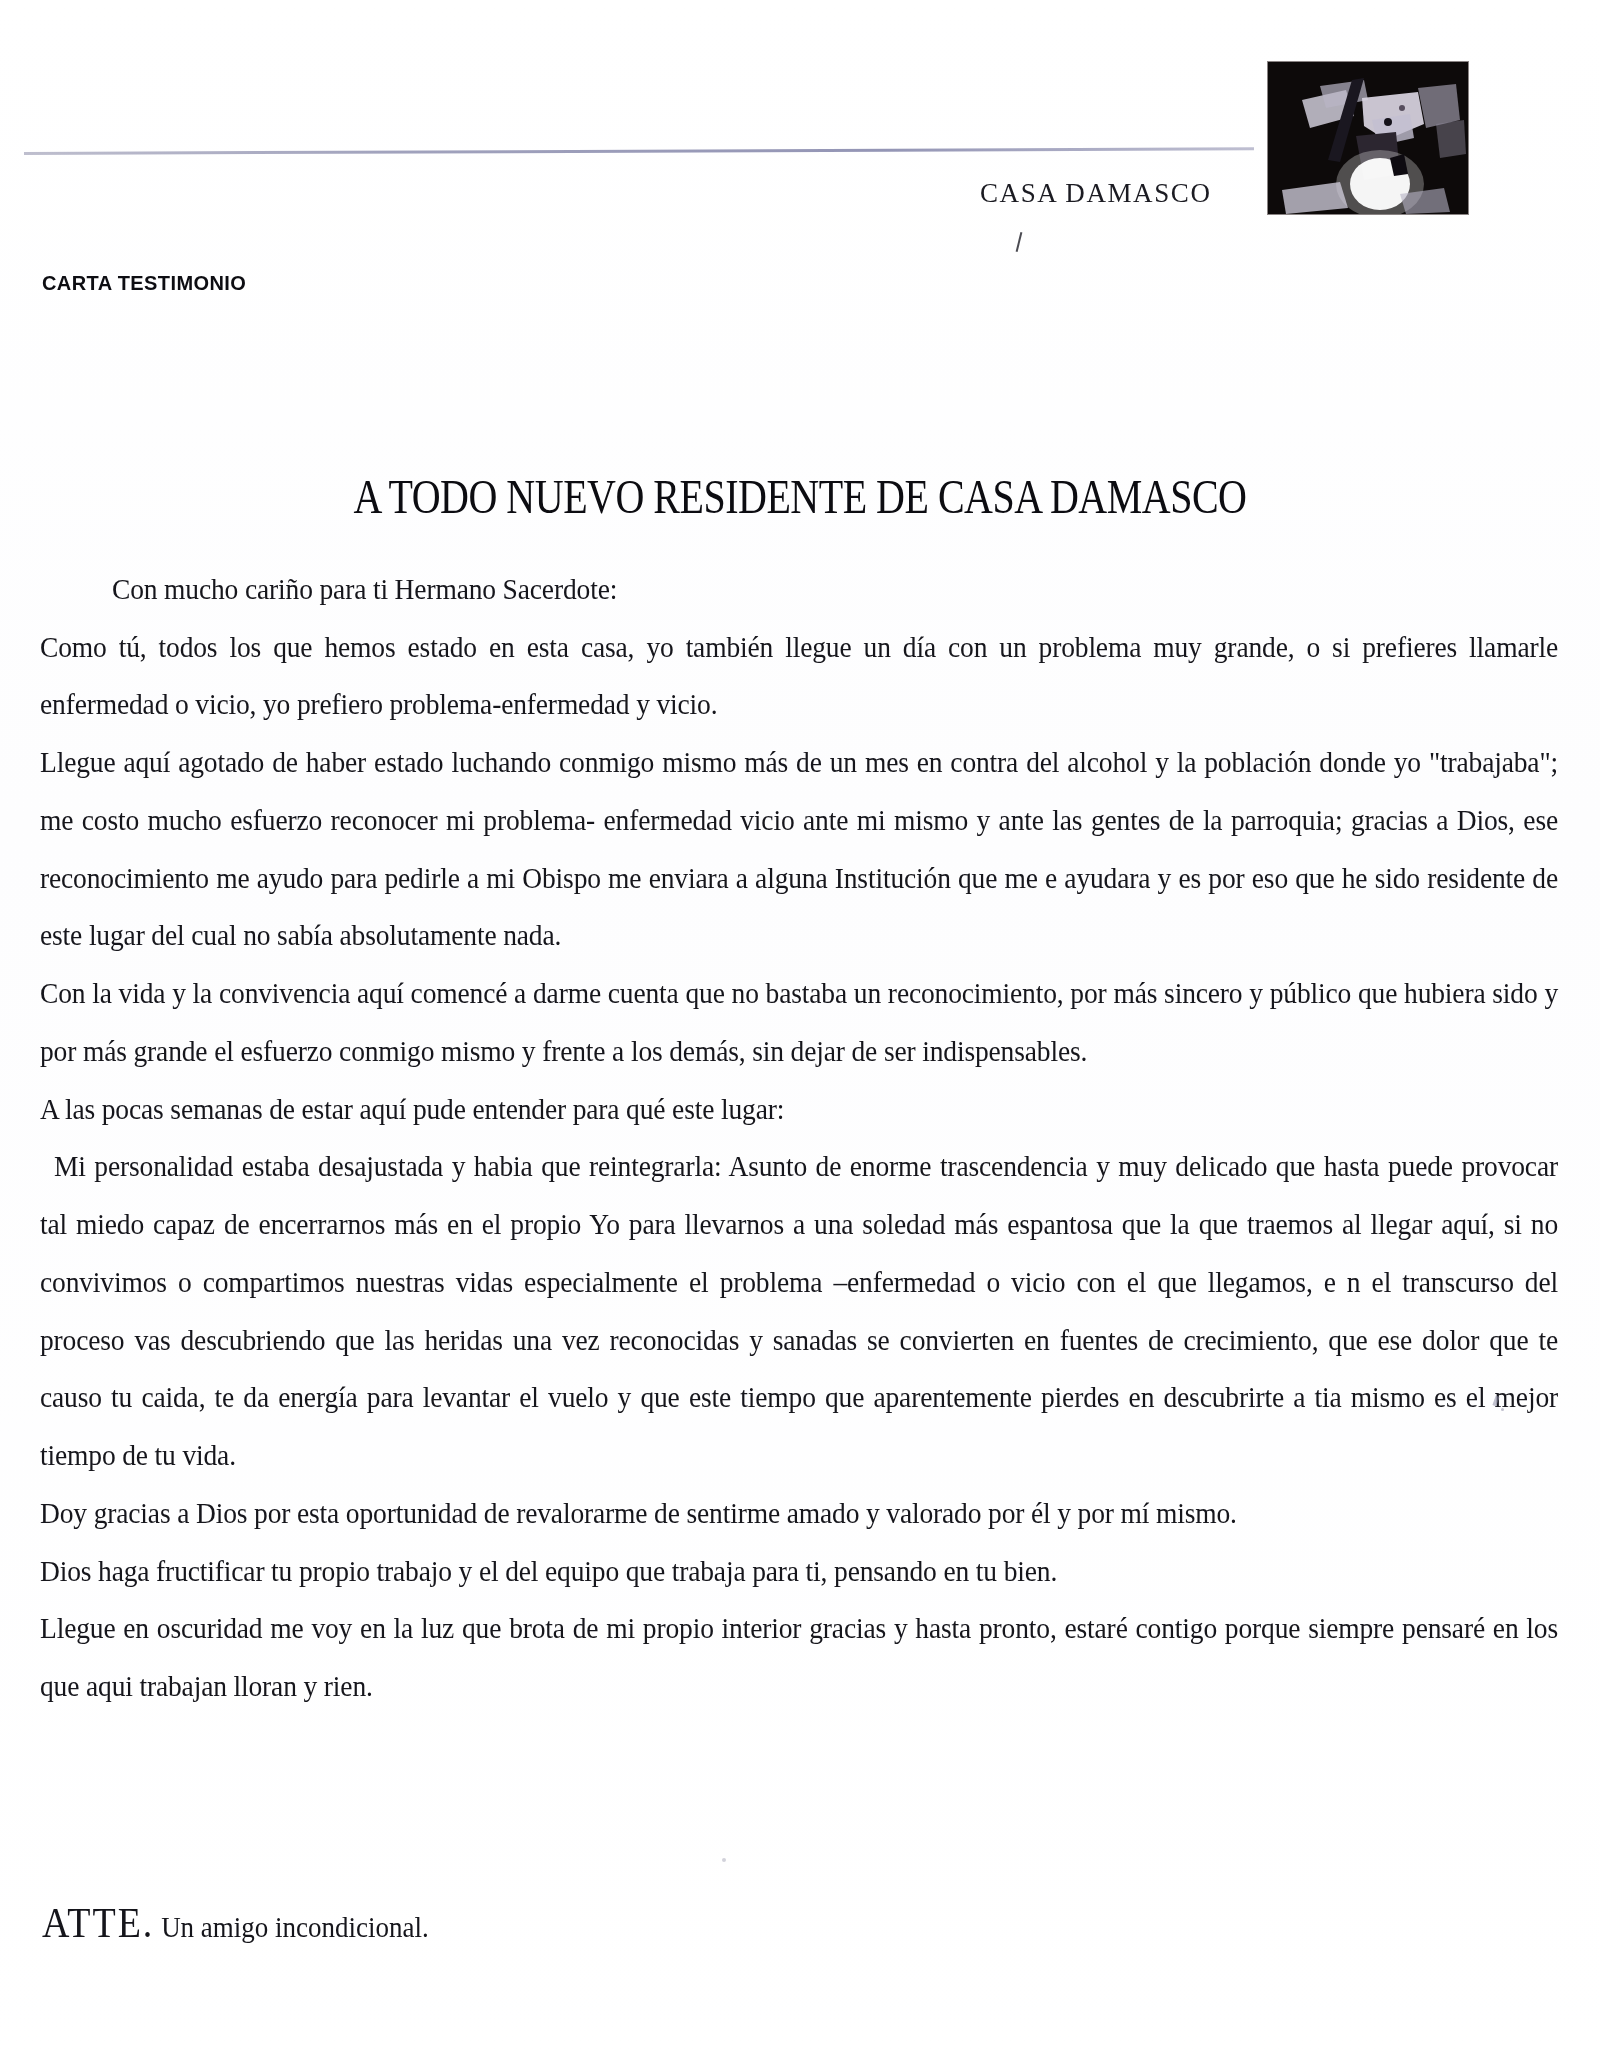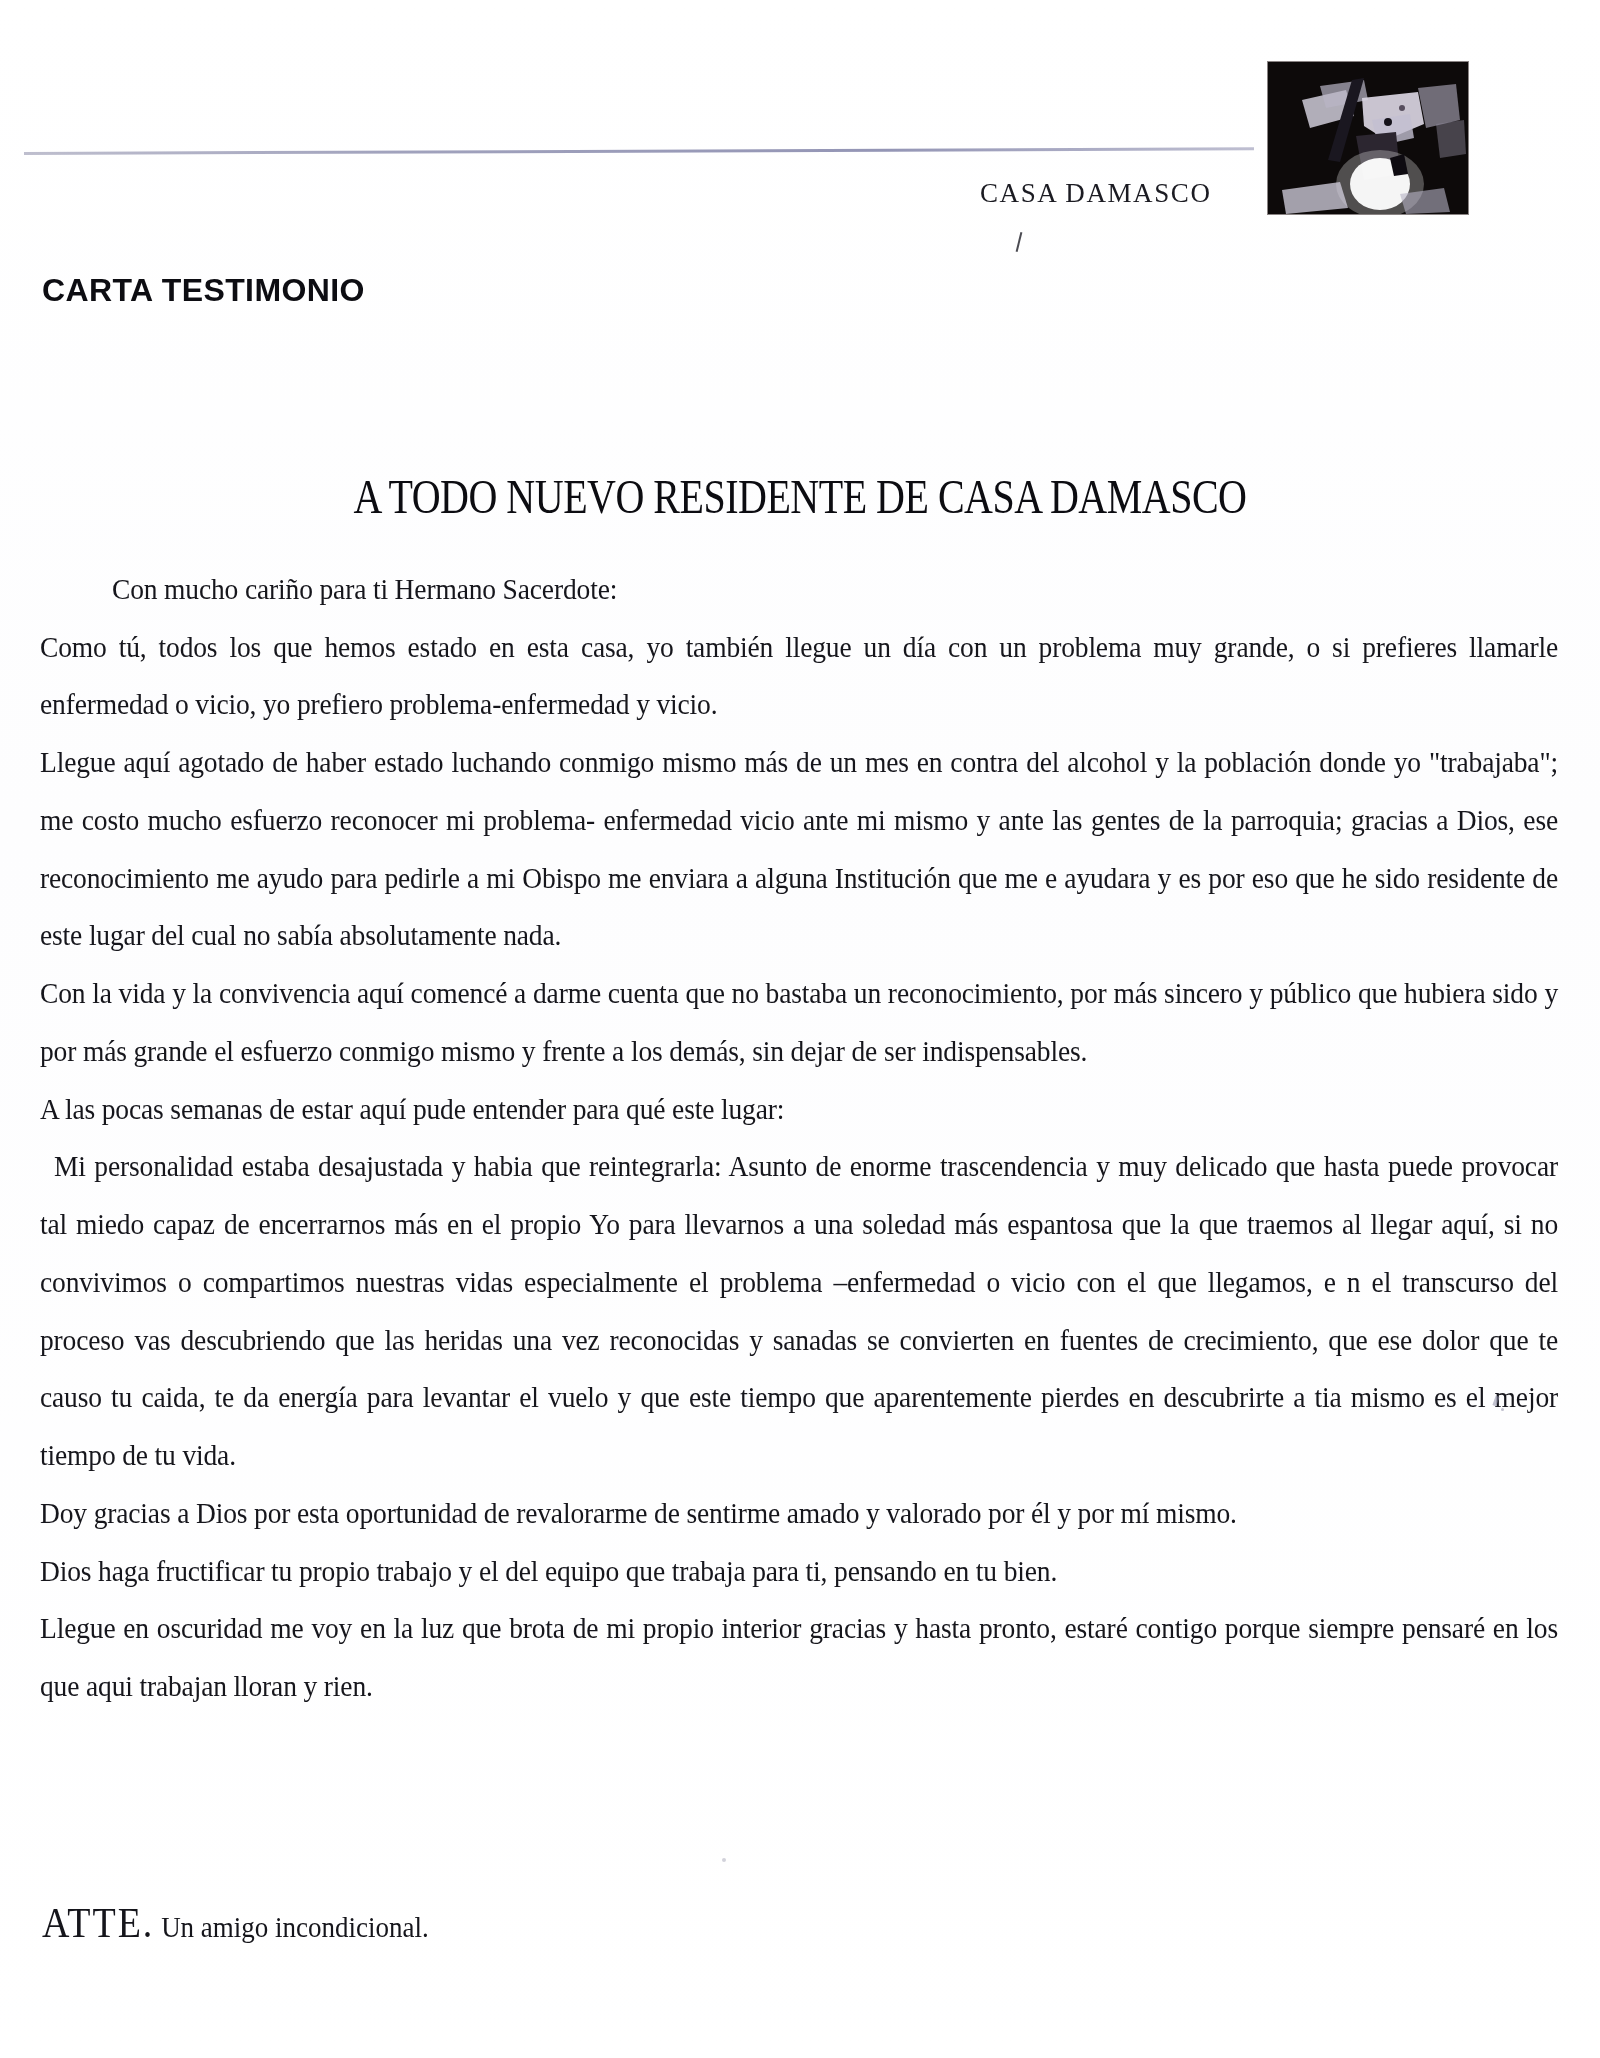--- a/index.html
+++ b/index.html
@@ -92,21 +92,21 @@
     opacity: 0.85;
   }
 
   
   .doc-kicker {
     position: absolute;
     left: 42px;
     top: 272px;
     font-family: "Liberation Sans", sans-serif;
     font-weight: bold;
-    font-size: 32px;
+    font-size: 20px;
     letter-spacing: 0.4px;
     color: #0d0d12;
   }
 
   .doc-title {
     position: absolute;
     left: 0;
     top: 468px;
     width: 1600px;
     text-align: center;

